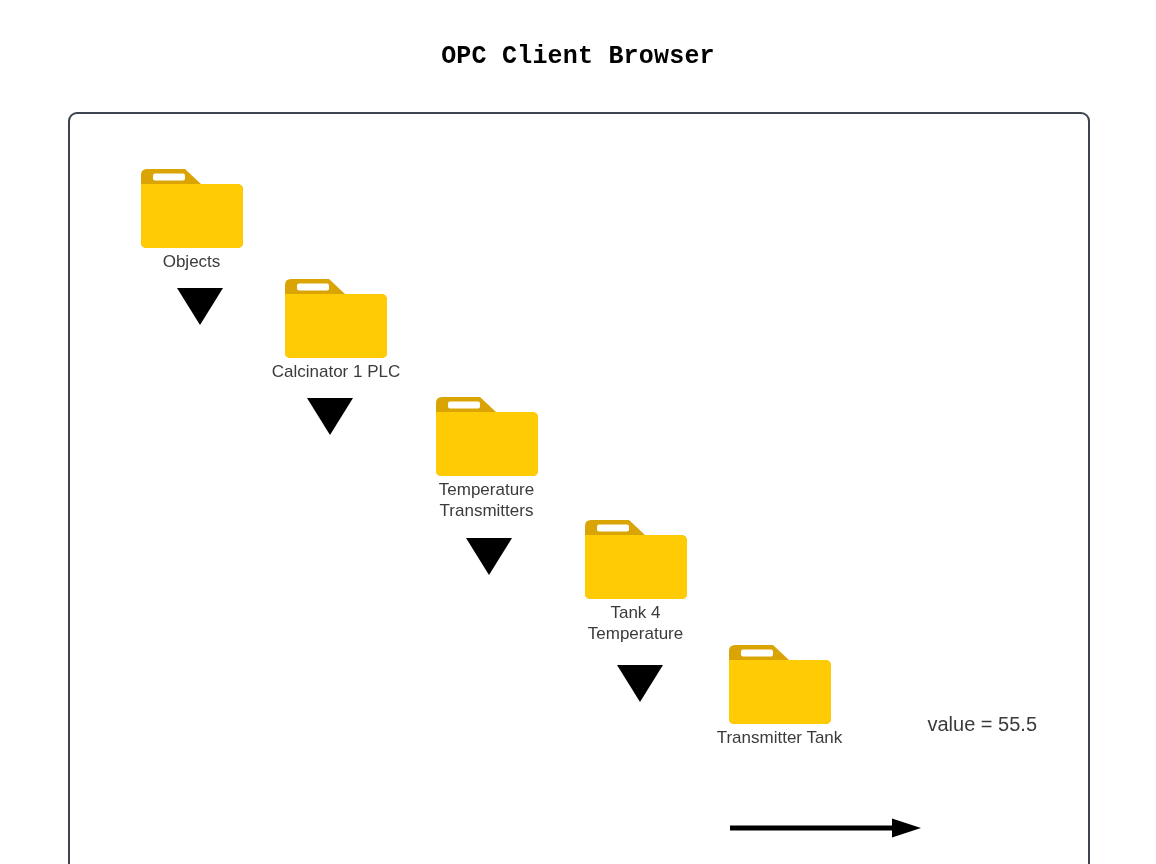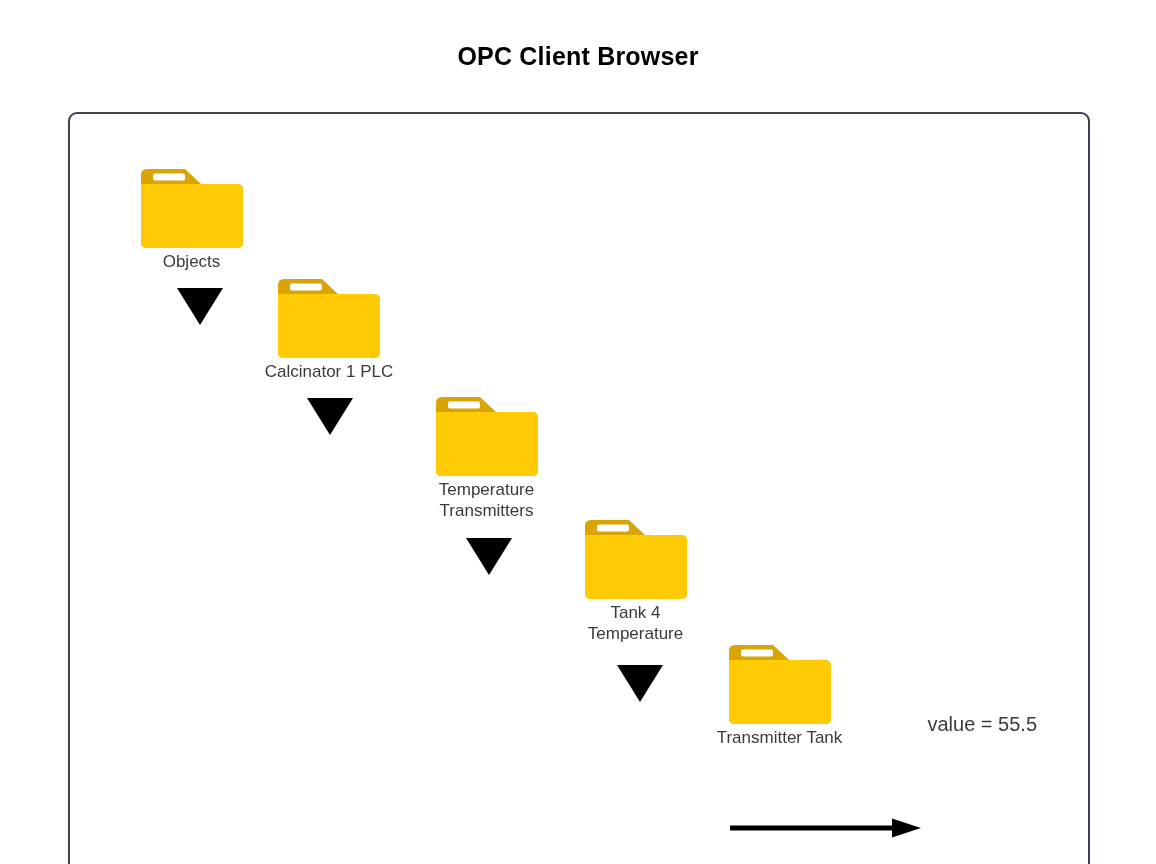--- a/index.html
+++ b/index.html
@@ -19,20 +19,21 @@
   #page-title {
     position: absolute;
     left: 0;
     top: 42px;
     width: 1156px;
     text-align: center;
     font-size: 25px;
     font-weight: bold;
     color: #000000;
     letter-spacing: 0.2px;
+    font-family: Liberation Mono, monospace;
   }
 
   #browser-canvas {
     position: absolute;
     left: 68px;
     top: 112px;
     width: 1022px;
     height: 792px;
     box-sizing: border-box;
     border: 2.5px solid #3d4450;
@@ -101,21 +102,21 @@
       <div class="node" style="left: 68.5px; top: 50.5px;">
         <div class="folder">
           <svg viewBox="0 0 106 85" xmlns="http://www.w3.org/2000/svg">
             <path d="M2,10 Q2,4 8,4 L46,4 L62,19 L98,19 Q104,19 104,25 L104,77 Q104,83 98,83 L8,83 Q2,83 2,77 Z" fill="#d9a404"></path>
             <path d="M2,19 L98,19 Q104,19 104,25 L104,77 Q104,83 98,83 L8,83 Q2,83 2,77 Z" fill="#ffcb05"></path>
             <rect x="14" y="8.5" width="32" height="7" rx="2" fill="#ffffff"></rect>
           </svg>
         </div>
         <div class="node-label">Objects</div>
       </div>
-      <div class="node" style="left: 206px; top: 160.5px;">
+      <div class="node" style="left: 213px; top: 160.5px;">
         <div class="folder">
           <svg viewBox="0 0 106 85" xmlns="http://www.w3.org/2000/svg">
             <path d="M2,10 Q2,4 8,4 L46,4 L62,19 L98,19 Q104,19 104,25 L104,77 Q104,83 98,83 L8,83 Q2,83 2,77 Z" fill="#d9a404"></path>
             <path d="M2,19 L98,19 Q104,19 104,25 L104,77 Q104,83 98,83 L8,83 Q2,83 2,77 Z" fill="#ffcb05"></path>
             <rect x="14" y="8.5" width="32" height="7" rx="2" fill="#ffffff"></rect>
           </svg>
         </div>
         <div class="node-label">Calcinator 1 PLC</div>
       </div>
       <div class="node" style="left: 363.5px; top: 278.5px;">

